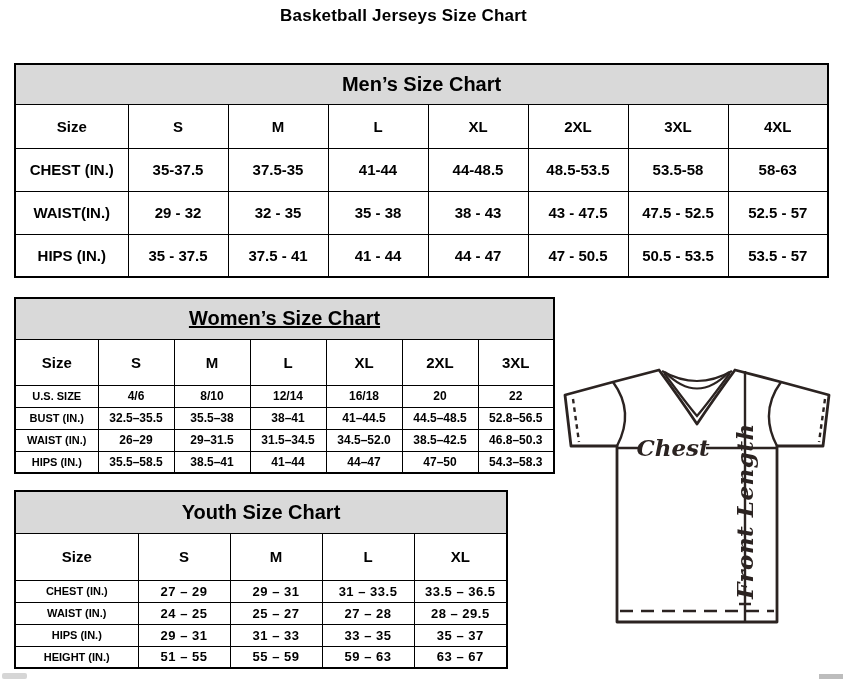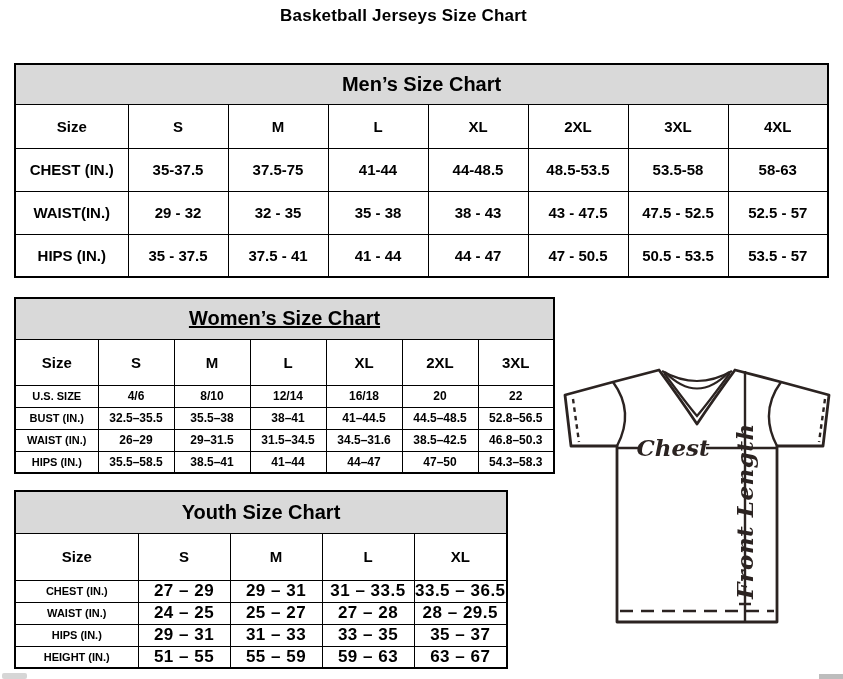--- a/index.html
+++ b/index.html
@@ -45,21 +45,21 @@
   
   #womens { left:14px; top:297px; width:539px; }
   #womens .tbl-title { height:41px;text-decoration:underline; }
   #womens .hdr-row th { height:46px; font-size:15px; font-weight:bold; }
   #womens td { height:22px; font-size:12px; font-weight:bold; }
   #womens .row-label { height:22px; font-size:11px; font-weight:bold; }
   
   #youth { left:14px; top:490px; width:493px;padding-left:8px; }
   #youth .tbl-title { height:42px; }
   #youth .hdr-row th { height:47px; font-size:15px; font-weight:bold; }
-  #youth td { height:22px; font-size:17px; font-weight:bold; letter-spacing:0.5px;margin-top:40px; }
+  #youth td { height:22px; font-size:13px; font-weight:bold; letter-spacing:0.5px;margin-top:40px; }
   #youth .row-label { height:22px; font-size:11px; font-weight:bold; }
   
   .jersey-wrap { position:absolute; left:555px; top:358px; width:288px; height:320px; }
   .jersey-wrap svg { display:block; }
   
   .frag { position:absolute; }
   .frag-left  { left:2px;  top:673px; width:25px; height:6px; background:#d6d6d6; border-radius:2px; }
   .frag-right { left:819px; top:674px; width:24px; height:5px; background:#bdbdbd; }
 </style>
 </head>
@@ -88,21 +88,21 @@
         <th>M</th>
         <th>L</th>
         <th>XL</th>
         <th>2XL</th>
         <th>3XL</th>
         <th>4XL</th>
       </tr>
       <tr>
         <th class="row-label">CHEST (IN.)</th>
         <td>35-37.5</td>
-        <td>37.5-75</td>
+        <td>37.5-35</td>
         <td>41-44</td>
         <td>44-48.5</td>
         <td>48.5-53.5</td>
         <td>53.5-58</td>
         <td>58-63</td>
       </tr>
       <tr>
         <th class="row-label">WAIST(IN.)</th>
         <td>29 - 32</td>
         <td>32 - 35</td>
@@ -164,21 +164,21 @@
         <td>38–41</td>
         <td>41–44.5</td>
         <td>44.5–48.5</td>
         <td>52.8–56.5</td>
       </tr>
       <tr>
         <th class="row-label">WAIST (IN.)</th>
         <td>26–29</td>
         <td>29–31.5</td>
         <td>31.5–34.5</td>
-        <td>34.5–31.6</td>
+        <td>34.5–52.0</td>
         <td>38.5–42.5</td>
         <td>46.8–50.3</td>
       </tr>
       <tr>
         <th class="row-label">HIPS (IN.)</th>
         <td>35.5–58.5</td>
         <td>38.5–41</td>
         <td>41–44</td>
         <td>44–47</td>
         <td>47–50</td>

